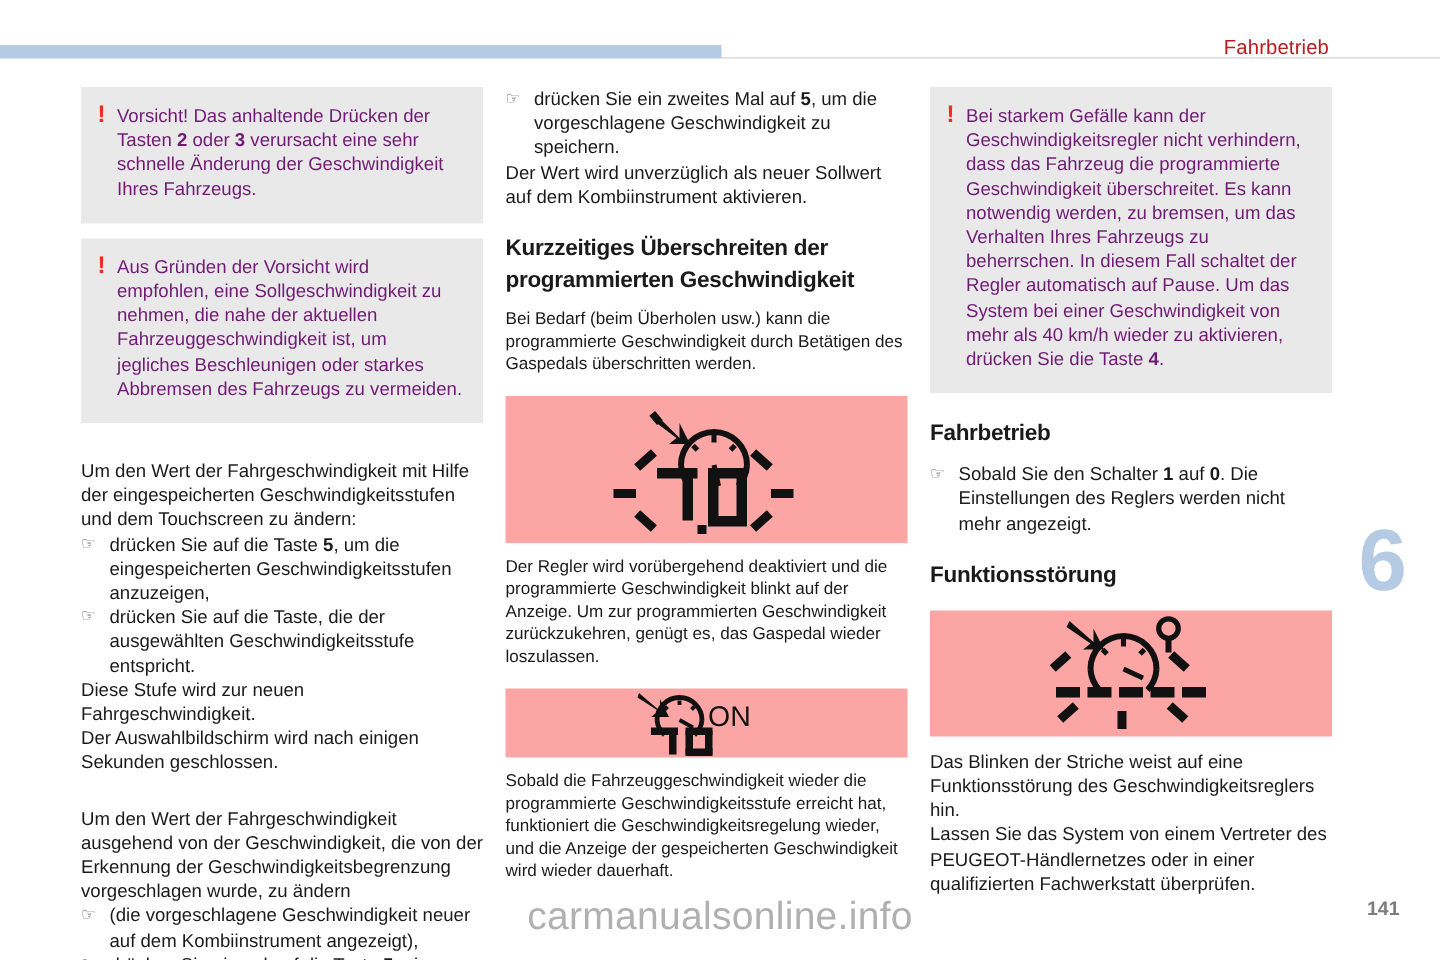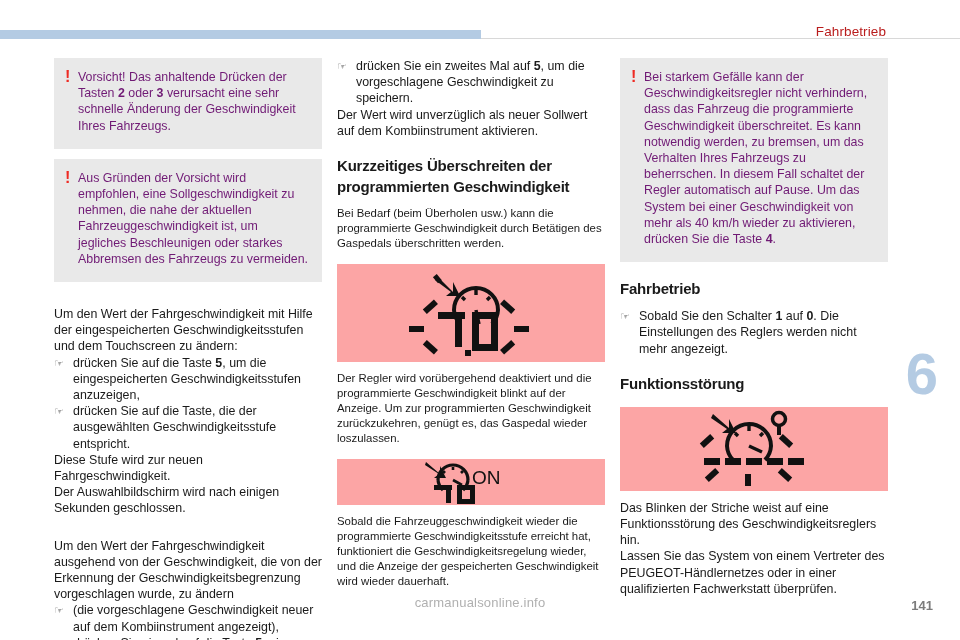--- a/index.html
+++ b/index.html
@@ -143,21 +143,21 @@
 
   b { font-weight: bold; }
 
   
   .watermark {
     position: absolute;
     left: 0;
     top: 595px;
     width: 960px;
     text-align: center;
-    font-size: 13px;
+    font-size: 26px;
     color: #b0b0b0;
     letter-spacing: .2px;
     user-select: none;
   }
   .page-number {
     position: absolute;
     right: 27px;
     top: 598px;
     font-size: 13px;
     font-weight: bold;

